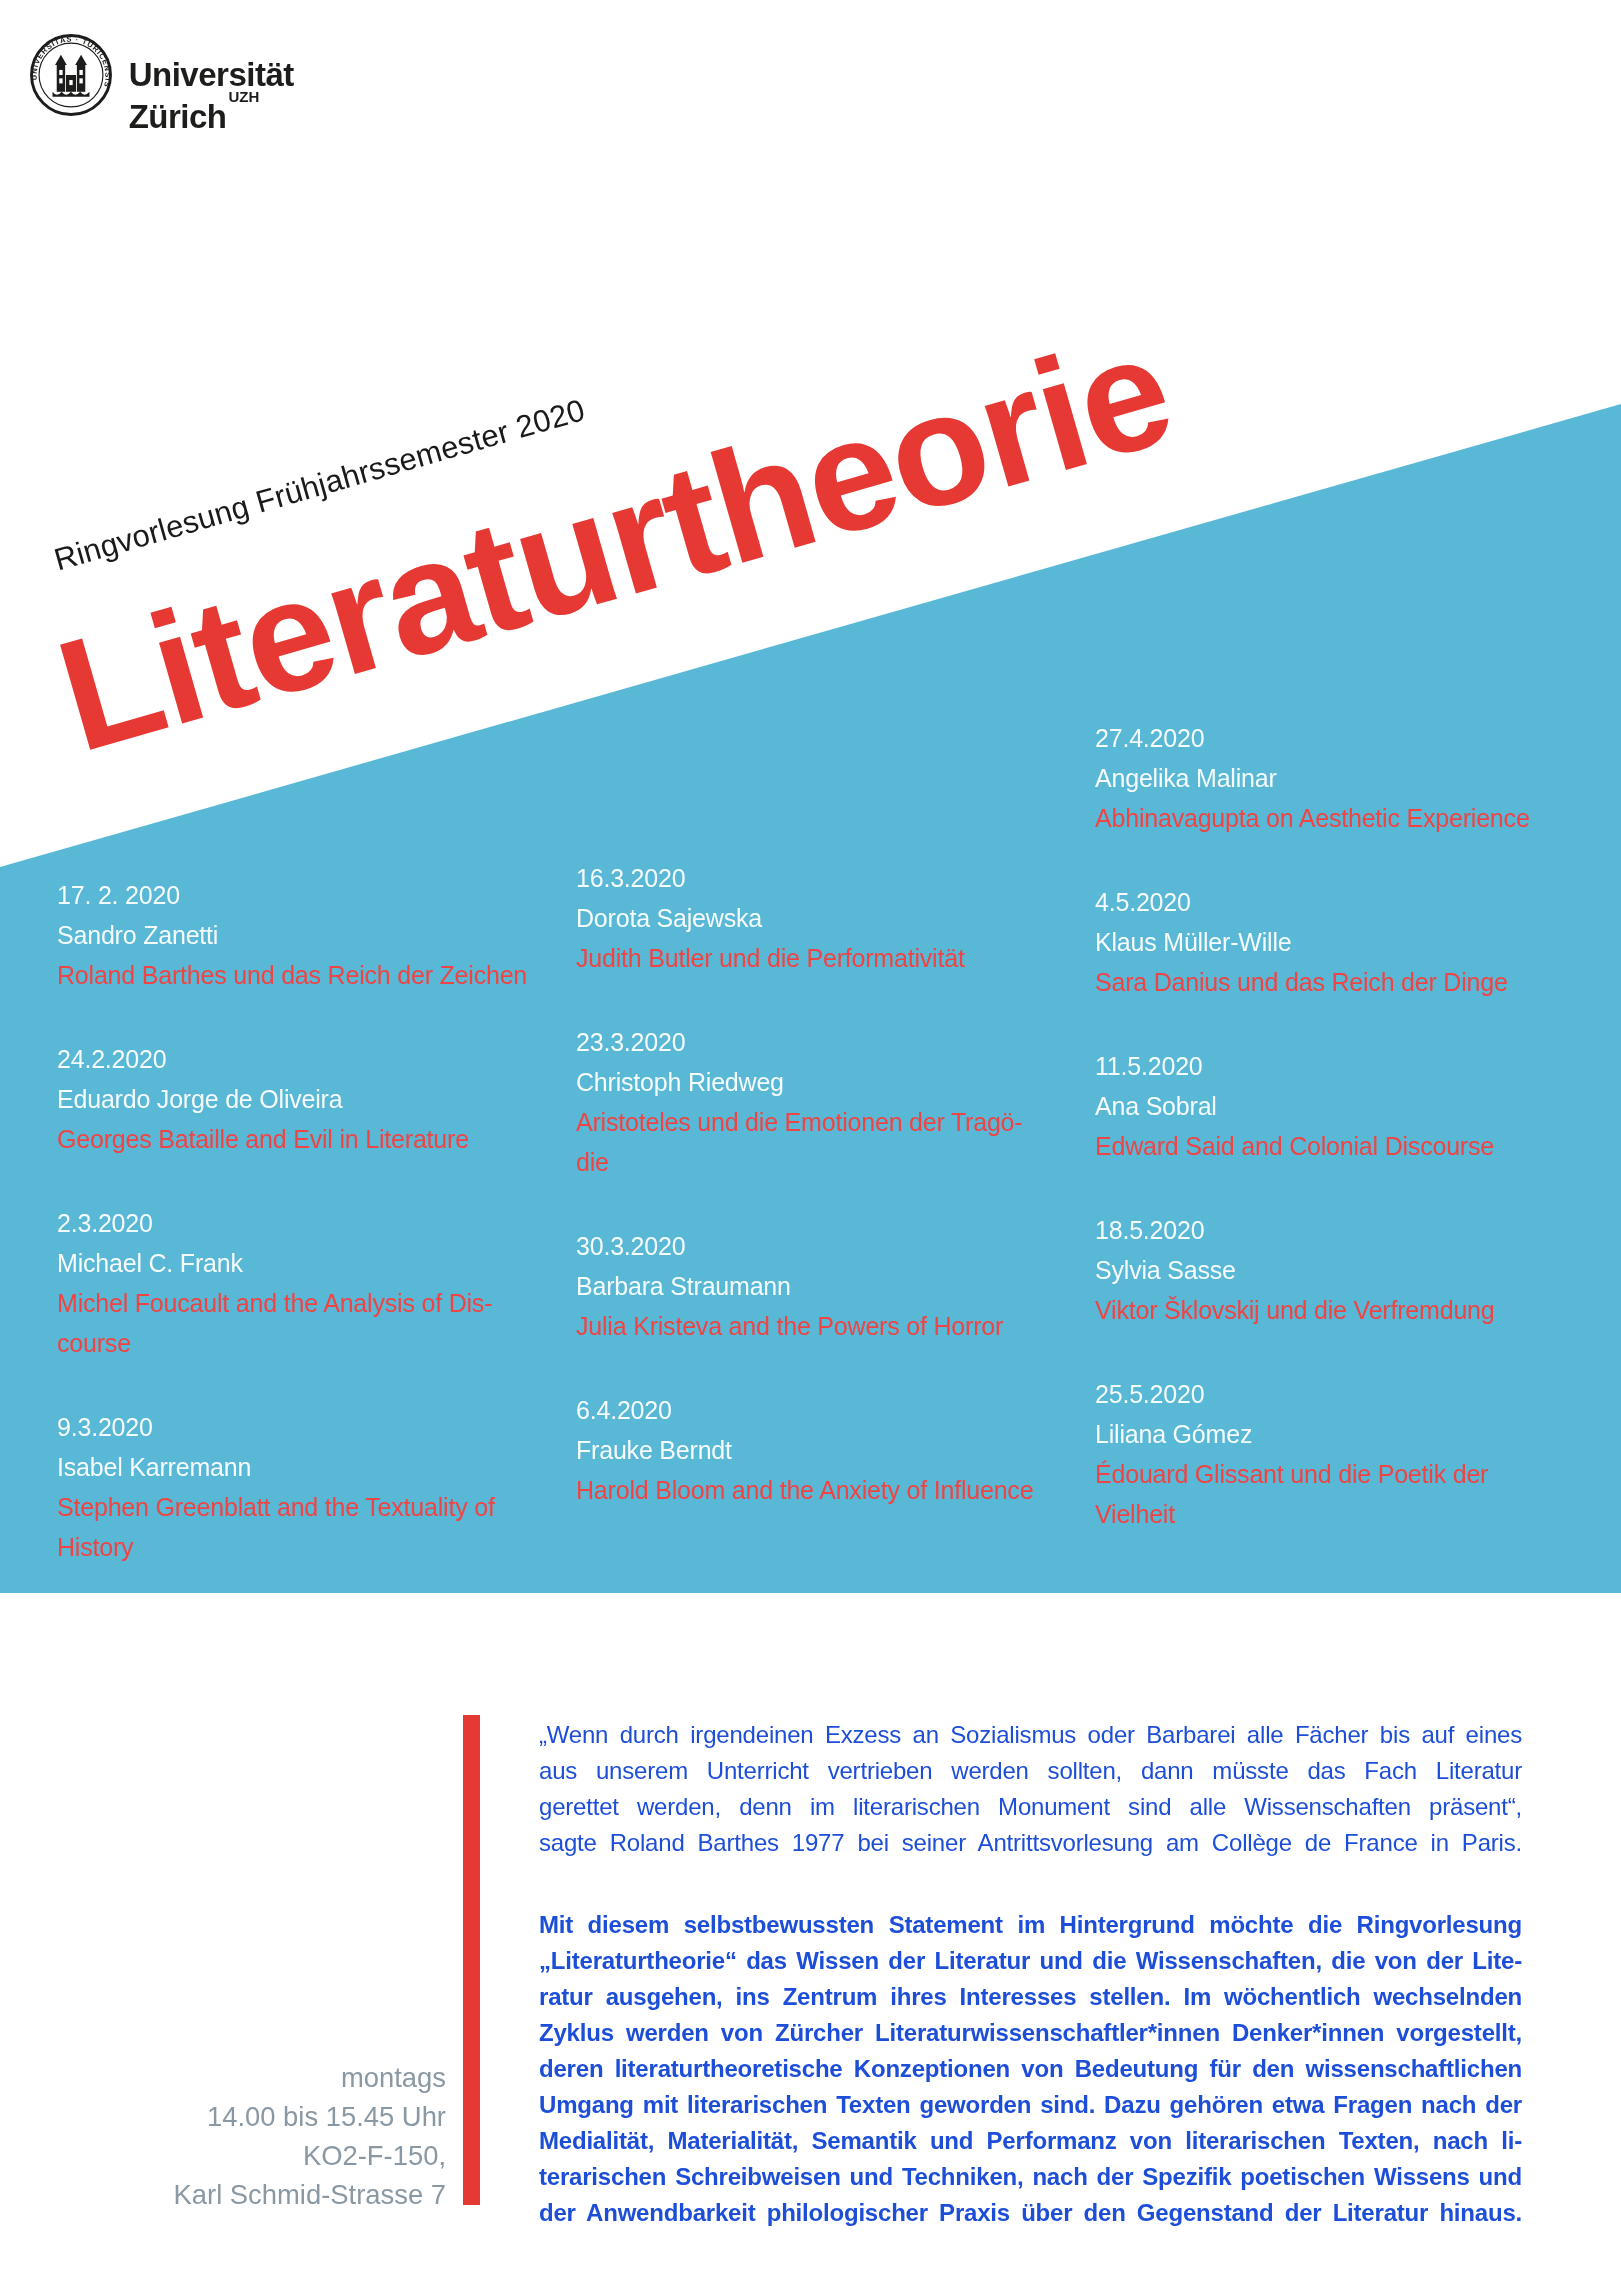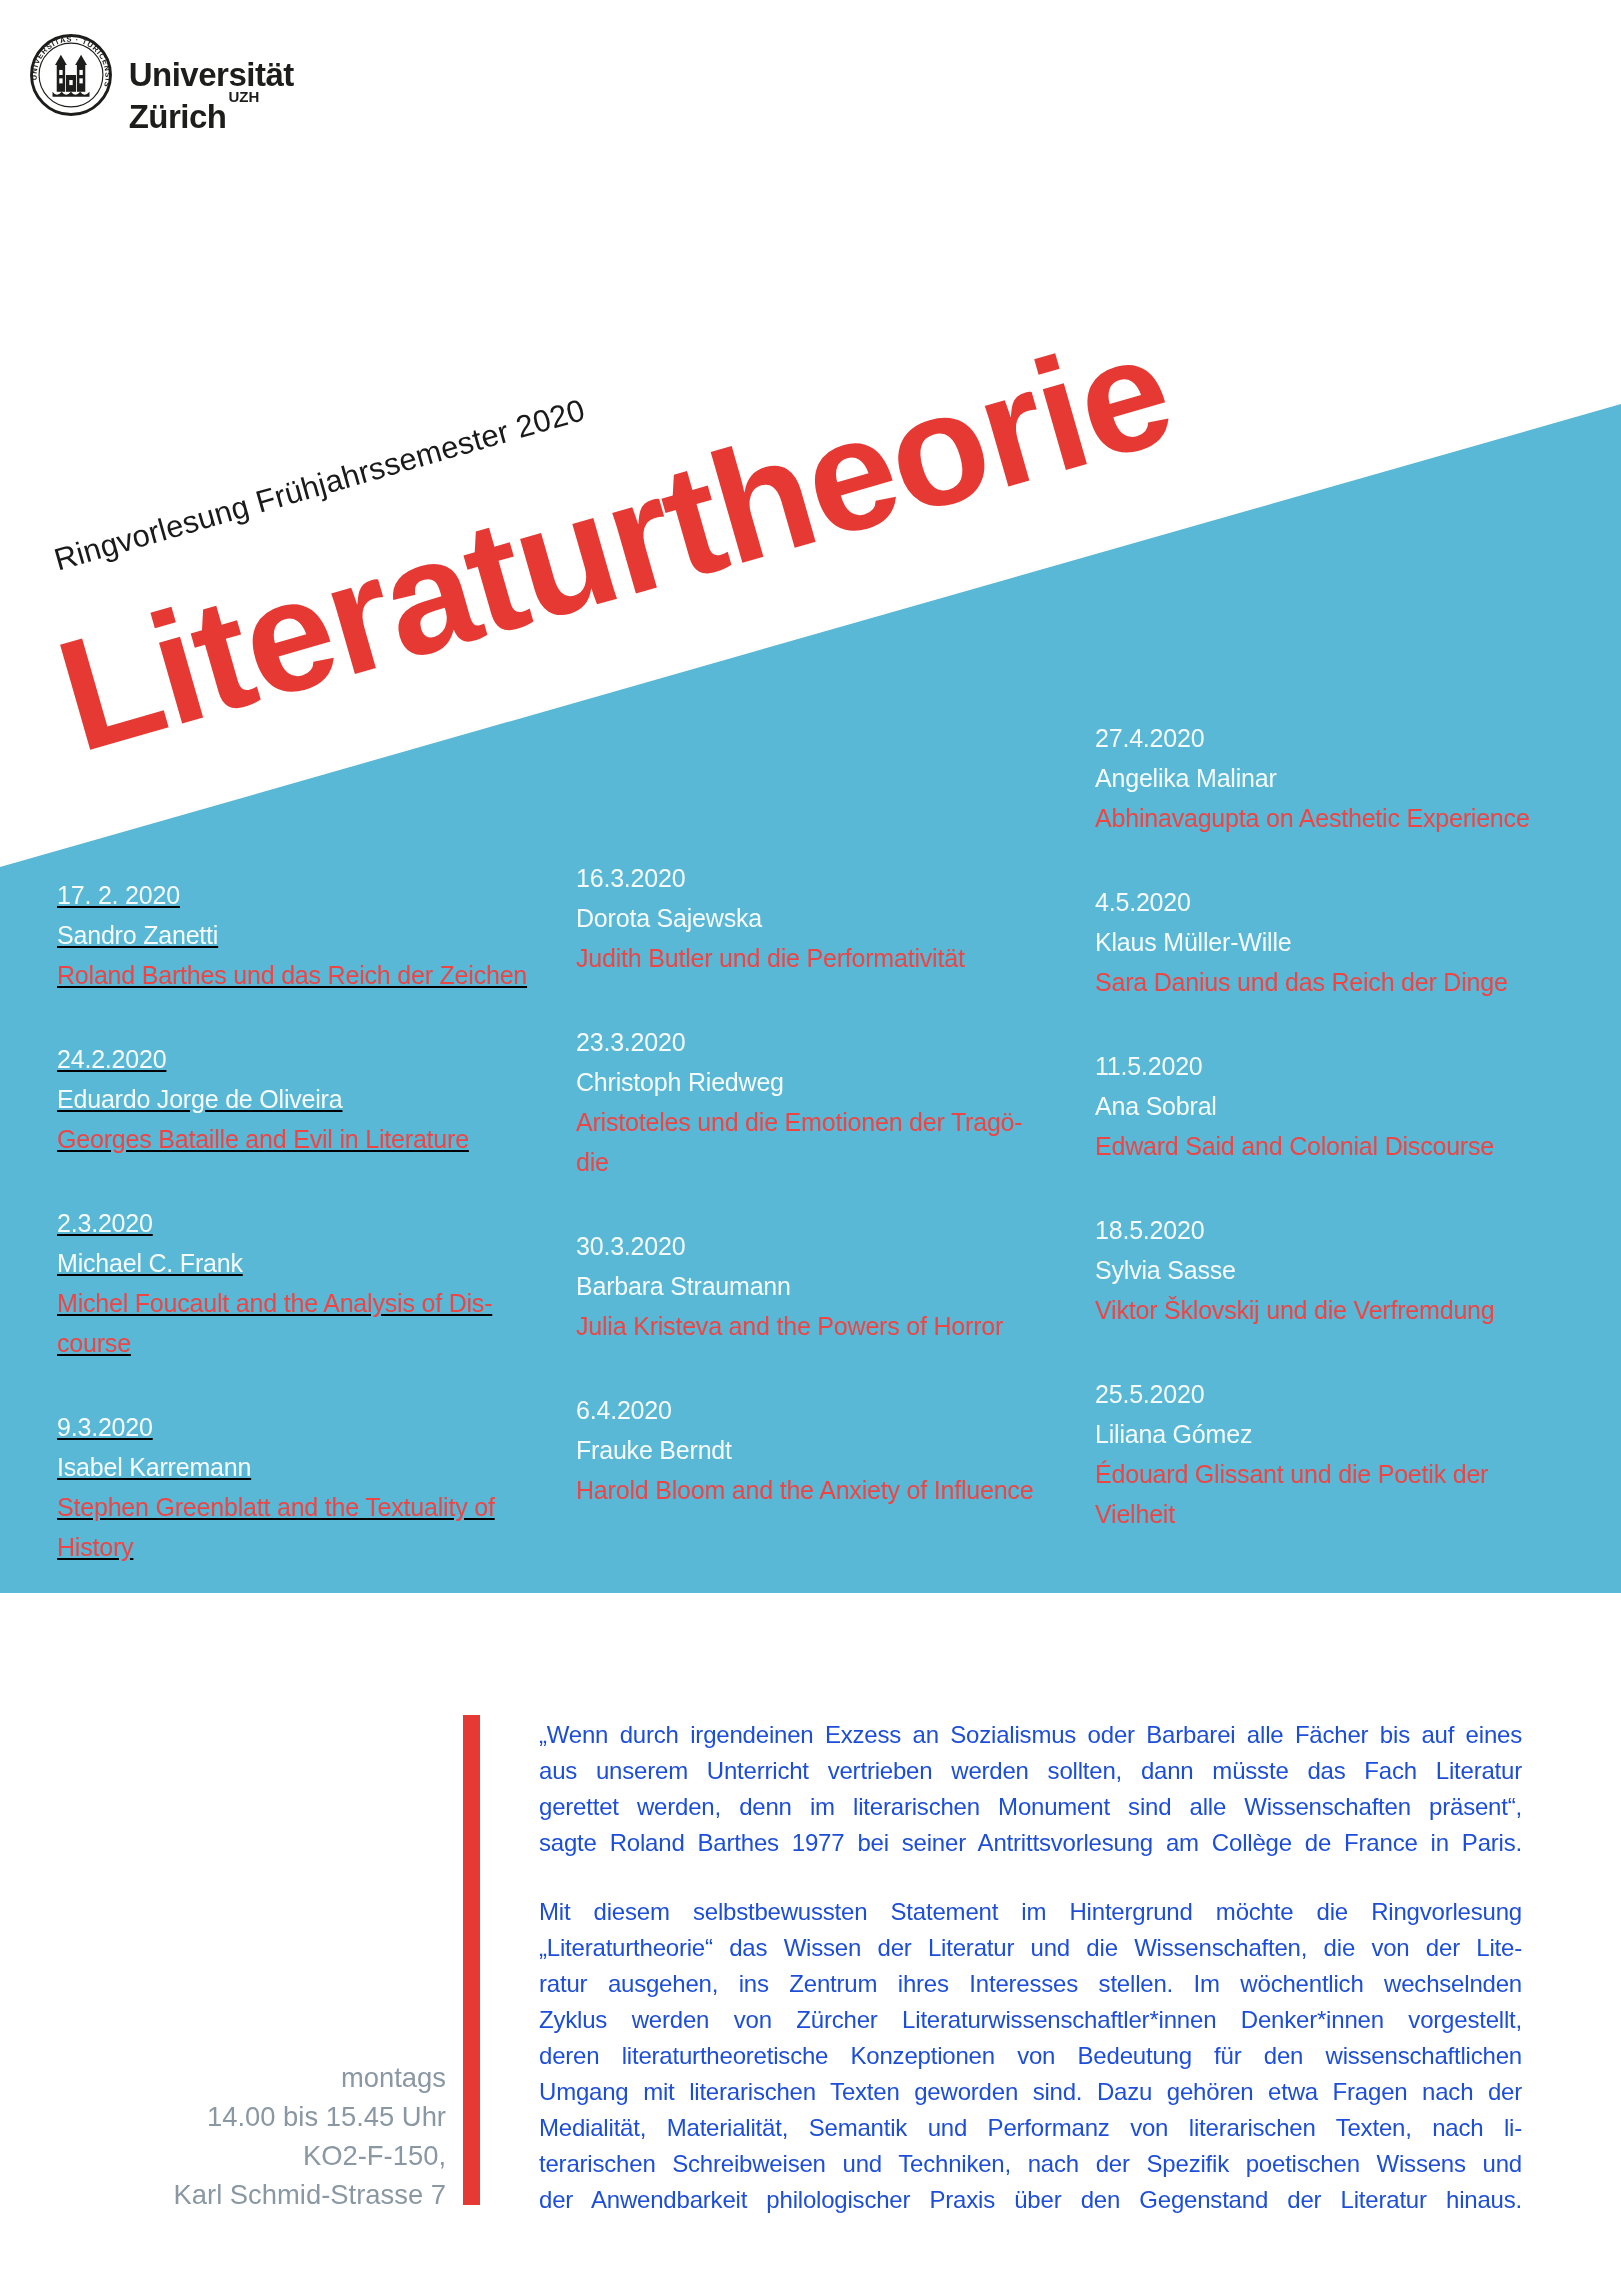--- a/index.html
+++ b/index.html
@@ -24,21 +24,21 @@
     position:absolute;left:49px;top:539px;width:1470px;
     transform:rotate(-16deg);transform-origin:0 0;
   }
   .kicker{font-size:31px;line-height:45px;color:#1a1a1a;letter-spacing:0.2px;}
   .big-title{
     font-size:159px;font-weight:700;line-height:0.95;color:#e63934;
     letter-spacing:-2px;margin:39px 0 0 -29px;white-space:nowrap;
   }
   
   .col{position:absolute;width:510px;}
-  .col1{left:57px;top:875px;text-decoration:underline;}
+  .col1{left:57px;top:875px;}
   .col2{left:576px;top:838px;margin-top:20px;}
   .col3{left:1095px;top:718px;}
   .entry{margin-bottom:44px;}
   .entry div{font-size:25px;line-height:40px;letter-spacing:-0.2px;white-space:nowrap;}
   .date,.name{color:rgba(255,255,255,0.95);}
   .tline{color:#ef4444;}
   
   .accent-bar{position:absolute;left:463px;top:1715px;width:16.7px;height:490px;background:#e63934;}
   .text-block{position:absolute;left:539px;top:1717px;width:983px;color:#1d4ed8;}
   .para div{
@@ -167,21 +167,21 @@
     </div>
 
   <div class="accent-bar"></div>
   <div class="text-block" id="text-block">
       <div class="para">
         <div class="pline">„Wenn durch irgendeinen Exzess an Sozialismus oder Barbarei alle Fächer bis auf eines</div>
         <div class="pline">aus unserem Unterricht vertrieben werden sollten, dann müsste das Fach Literatur</div>
         <div class="pline">gerettet werden, denn im literarischen Monument sind alle Wissenschaften präsent“,</div>
         <div class="pline">sagte Roland Barthes 1977 bei seiner Antrittsvorlesung am Collège de France in Paris.</div>
       </div>
-      <div class="para" style="margin-top: 33px;">
+      <div class="para" style="margin-top: 46px; font-weight: bold;">
         <div class="pline">Mit diesem selbstbewussten Statement im Hintergrund möchte die Ringvorlesung</div>
         <div class="pline">„Literaturtheorie“ das Wissen der Literatur und die Wissenschaften, die von der Lite-</div>
         <div class="pline">ratur ausgehen, ins Zentrum ihres Interesses stellen. Im wöchentlich wechselnden</div>
         <div class="pline">Zyklus werden von Zürcher Literaturwissenschaftler*innen Denker*innen vorgestellt,</div>
         <div class="pline">deren literaturtheoretische Konzeptionen von Bedeutung für den wissenschaftlichen</div>
         <div class="pline">Umgang mit literarischen Texten geworden sind. Dazu gehören etwa Fragen nach der</div>
         <div class="pline">Medialität, Materialität, Semantik und Performanz von literarischen Texten, nach li-</div>
         <div class="pline">terarischen Schreibweisen und Techniken, nach der Spezifik poetischen Wissens und</div>
         <div class="pline">der Anwendbarkeit philologischer Praxis über den Gegenstand der Literatur hinaus.</div>
       </div>

